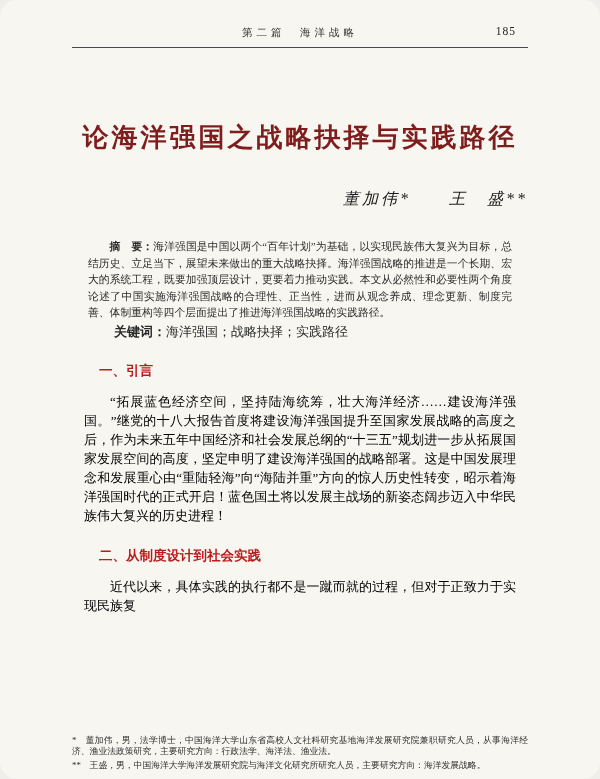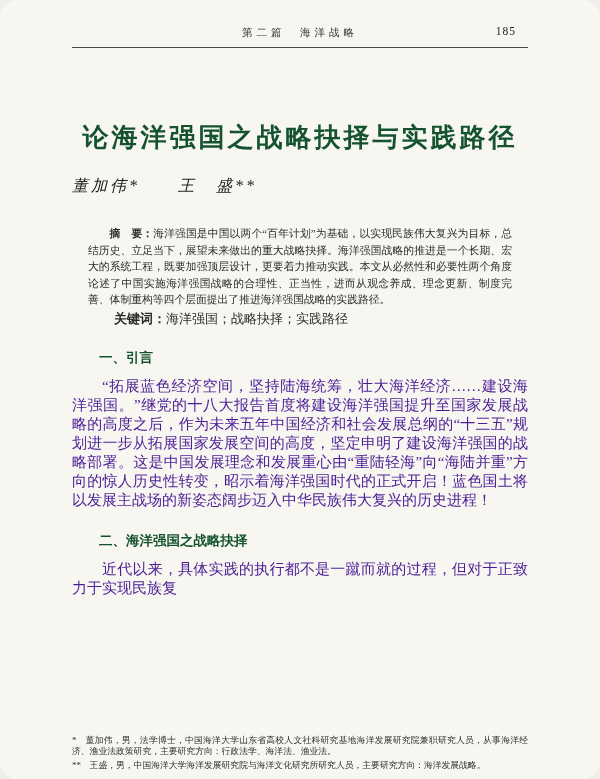--- a/index.html
+++ b/index.html
@@ -30,25 +30,25 @@
     letter-spacing:1px;font-size:11.5px;color:#222;
   }
   
   .title{
     margin:72px 0 0;
     text-align:center;
     font-family:"Liberation Sans","DejaVu Sans",sans-serif;
     font-size:26px;
     font-weight:700;
     letter-spacing:3px;
-    color:#14532d;
+    color:#7f1d1d;
   }
   .authors{
-    margin-top:21px;
-    text-align:left;
+    margin-top:34px;
+    text-align:right;
     font-size:16px;
     font-style:italic;
     letter-spacing:3px;
     color:#1c1c1c;
   }
   
   .abstract{
     margin:28px 16px 0;
     font-size:10.8px;
     line-height:16.5px;
@@ -64,29 +64,29 @@
     color:#2a2a2a;
   }
   .lbl{font-weight:700;font-family:Liberation Serif, serif;margin-top:20px;}
   
   .sec{
     margin:22px 0 10px;
     font-family:"Liberation Sans","DejaVu Sans",sans-serif;
     font-size:13.5px;
     font-weight:700;
     text-indent:2em;
-    color:#14532d;
+    color:#b91c1c;
   }
   .body-para{
-    margin:0;
-    font-size:15px;
+    margin:12px;
+    font-size:13px;
     line-height:19px;
     text-align:justify;
     text-indent:2em;
-    color:#4c1d95;
+    color:#000000;
   }
   
   .footnotes{
     position:absolute;
     left:72px;right:72px;bottom:6px;
     font-size:8.8px;
     line-height:11.5px;
     color:#2e2e2e;
   }
   .fn{margin:0 0 2px;text-align:justify;}
@@ -106,21 +106,21 @@
   <div class="authors">董加伟*　　王　盛**</div>
 
   <p class="abstract"><span class="lbl">摘　要：</span><span>海洋强国是中国以两个“百年计划”为基础，以实现民族伟大复兴为目标，总结历史、立足当下，展望未来做出的重大战略抉择。海洋强国战略的推进是一个长期、宏大的系统工程，既要加强顶层设计，更要着力推动实践。本文从必然性和必要性两个角度论述了中国实施海洋强国战略的合理性、正当性，进而从观念养成、理念更新、制度完善、体制重构等四个层面提出了推进海洋强国战略的实践路径。</span></p>
 
   <p class="keywords"><span class="lbl">关键词：</span><span>海洋强国；战略抉择；实践路径</span></p>
 
   <h2 class="sec">一、引言</h2>
 
   <p class="body-para">“拓展蓝色经济空间，坚持陆海统筹，壮大海洋经济……建设海洋强国。”继党的十八大报告首度将建设海洋强国提升至国家发展战略的高度之后，作为未来五年中国经济和社会发展总纲的“十三五”规划进一步从拓展国家发展空间的高度，坚定申明了建设海洋强国的战略部署。这是中国发展理念和发展重心由“重陆轻海”向“海陆并重”方向的惊人历史性转变，昭示着海洋强国时代的正式开启！蓝色国土将以发展主战场的新姿态阔步迈入中华民族伟大复兴的历史进程！</p>
 
-  <h2 class="sec">二、海洋强国之战略抉择</h2>
+  <h2 class="sec">二、从制度设计到社会实践</h2>
 
   <p class="body-para">近代以来，具体实践的执行都不是一蹴而就的过程，但对于正致力于实现民族复</p>
 
   <div class="footnotes">
     <p class="fn">*　董加伟，男，法学博士，中国海洋大学山东省高校人文社科研究基地海洋发展研究院兼职研究人员，从事海洋经济、渔业法政策研究，主要研究方向：行政法学、海洋法、渔业法。</p>
     <p class="fn">**　王盛，男，中国海洋大学海洋发展研究院与海洋文化研究所研究人员，主要研究方向：海洋发展战略。</p>
   </div>
 
 </div>
 

